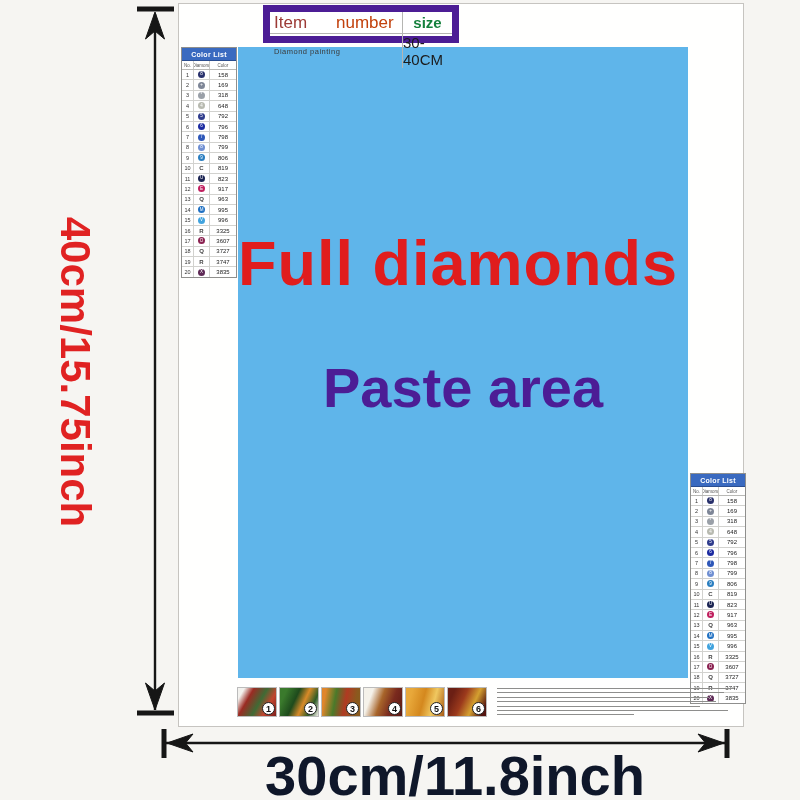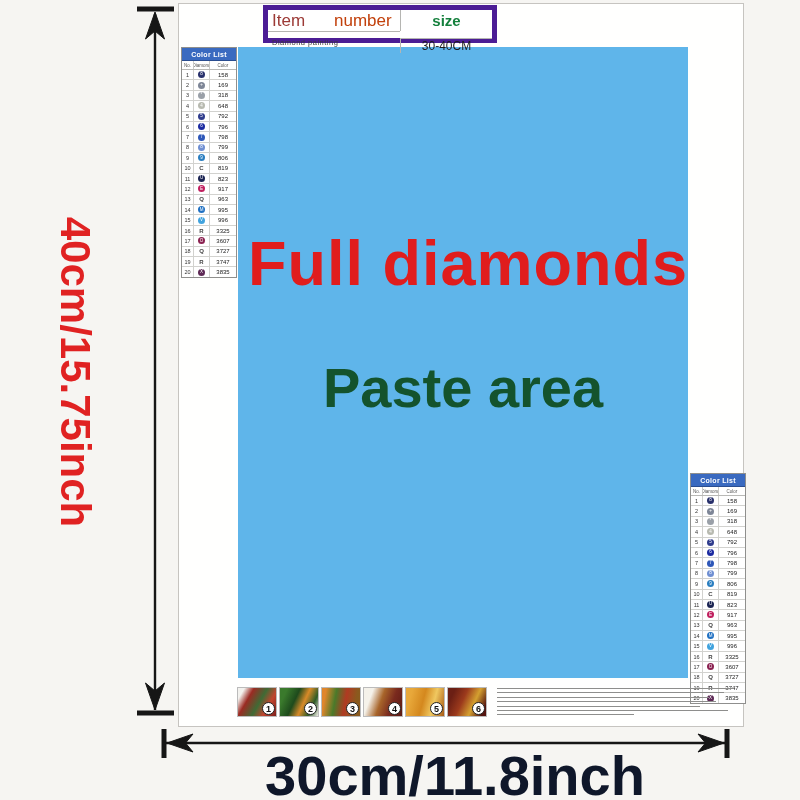--- a/index.html
+++ b/index.html
@@ -12,43 +12,43 @@
   #stage{position:absolute;left:0;top:0;width:800px;height:800px;}
 
   
   .paper{
     position:absolute;left:178px;top:3px;width:566px;height:724px;
     background:#fffffe;border:1px solid #c6c4c0;box-sizing:border-box;
   }
 
   
   .item-table{
-    position:absolute;left:263px;top:5px;width:234px;height:38px;
-    background:#fff;border:5px solid #4c1d95;box-sizing:border-box;
+    position:absolute;left:263px;top:5px;width:196px;height:38px;
+    background:#fff;border:7px solid #4c1d95;box-sizing:border-box;
     display:grid;grid-template-columns:66px 66px 1fr;grid-template-rows:21px 1fr;
   }
   .item-table .c{display:flex;align-items:center;box-sizing:border-box;}
   .th-item{color:#9c3a36;font-size:17px;padding-left:4px;}
   .th-number{color:#c2410c;font-size:17px;}
   .th-size{color:#15803d;font-size:15px;font-weight:bold;justify-content:center;border-left:1px solid #b5b5b2;}
   .td-name{grid-column:1 / span 2;border-top:1px solid #b5b5b2;font-size:7.5px;color:#3a3a3a;padding-left:4px;letter-spacing:.5px;text-align:center;}
-  .td-size{border-top:1px solid #b5b5b2;border-left:1px solid #b5b5b2;font-size:12px;color:#1c1c1c;justify-content:center;margin-top:7px;}
+  .td-size{border-top:1px solid #b5b5b2;border-left:1px solid #b5b5b2;font-size:15px;color:#1c1c1c;justify-content:center;}
 
   
   .paste-area{
     position:absolute;left:238px;top:47px;width:450px;height:631px;
     background:#5fb5ea;
   }
   .paste-line1{
-    position:absolute;left:0;right:0;top:180px;text-align:right;
+    position:absolute;left:0;right:0;top:180px;text-align:left;
     color:#e01d1d;font-size:63px;font-weight:bold;letter-spacing:1px;white-space:nowrap;
   }
   .paste-line2{
     position:absolute;left:0;right:0;top:308px;text-align:center;
-    color:#14532d;font-size:56px;font-weight:bold;white-space:nowrap;
+    color:#4c1d95;font-size:56px;font-weight:bold;white-space:nowrap;
   }
 
   
   .color-list{
     position:absolute;width:56px;background:#fff;border:1px solid #8f8f8d;box-sizing:border-box;
   }
   .color-list.left{left:181px;top:47px;}
   .color-list.right{left:690px;top:473px;}
   .cl-title{
     height:12px;background:#3a6ac0;color:#fff;font-size:7px;font-weight:bold;

